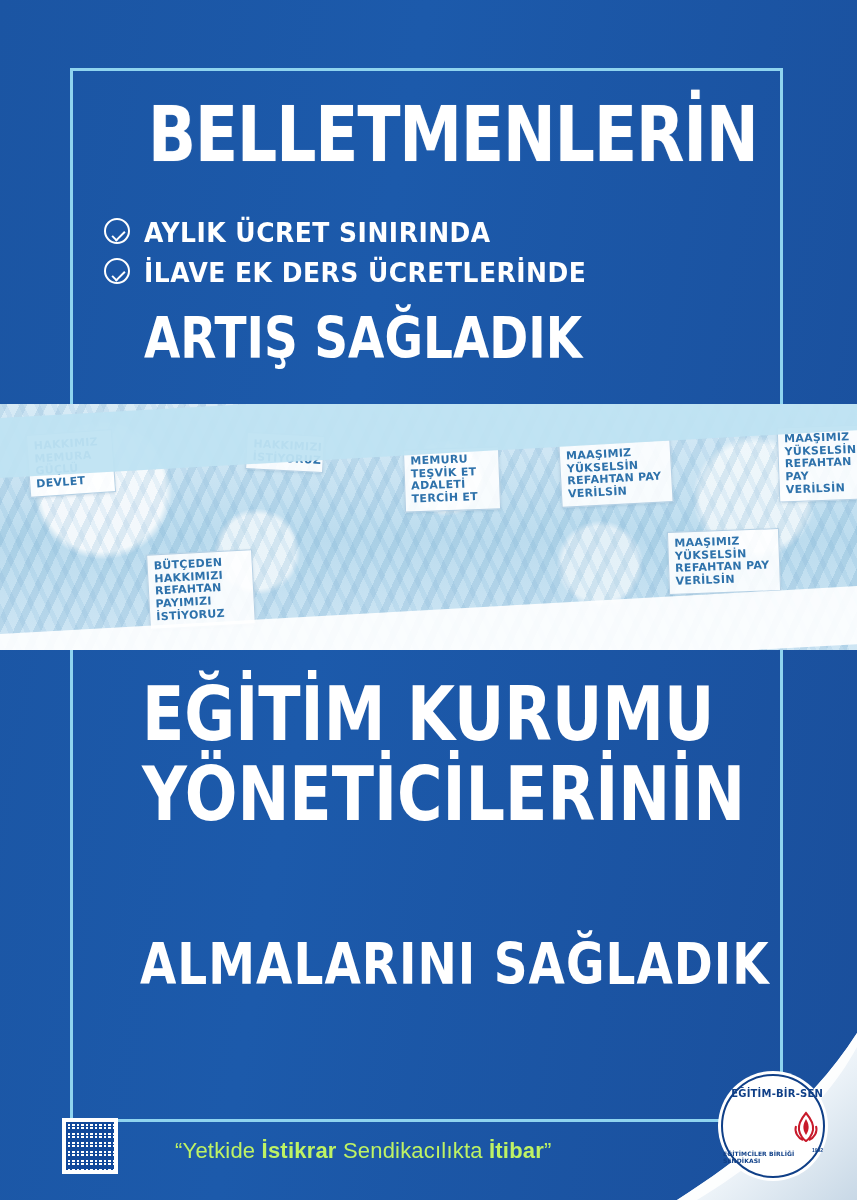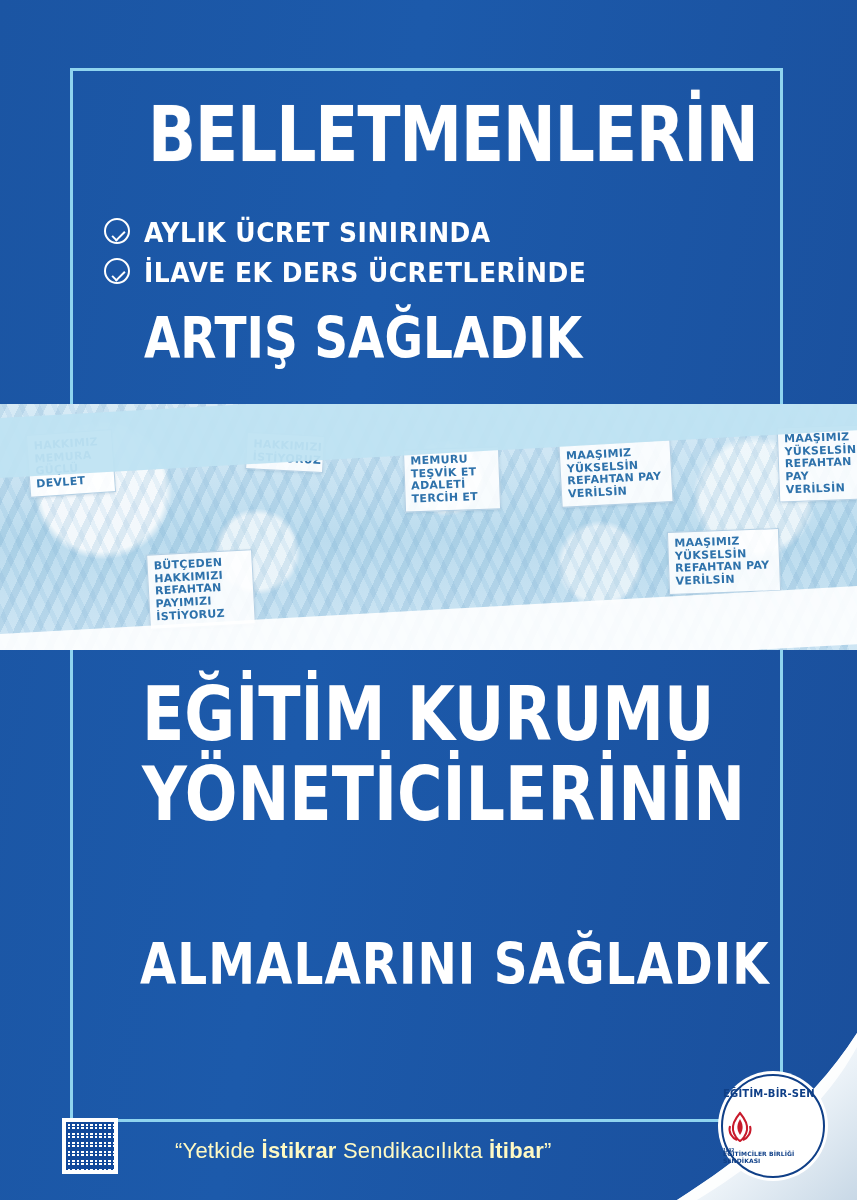--- a/index.html
+++ b/index.html
@@ -193,21 +193,21 @@
   .qr-grid{
     width:100%; height:100%;
     background-image:
       linear-gradient(90deg,#11489a 25%, transparent 25%, transparent 50%, #11489a 50%, #11489a 62%, transparent 62%),
       linear-gradient(0deg,#11489a 18%, transparent 18%, transparent 42%, #11489a 42%, #11489a 55%, transparent 55%, transparent 78%, #11489a 78%);
     background-size:9px 9px, 9px 9px;
   }
   .slogan{
     position:absolute;
     left:175px; bottom:36px;
-    color:#fef9c3;
+    color:#bef264;
     font-family:"Liberation Sans", sans-serif;
     font-size:22px;
     letter-spacing:.2px;
     white-space:nowrap;
   }
   .slogan b{ font-weight:bold; }
 
   
   .curl{
     position:absolute;
@@ -221,21 +221,21 @@
     position:absolute;
     right:32px; bottom:22px;
     width:104px; height:104px;
     z-index:12;
   }
   .logo-circle{
     width:104px;height:104px;border-radius:50%;
     background:#ffffff;
     border:2px solid #0f3f87;
     position:relative;
-    display:flex;flex-direction:column;align-items:flex-start;justify-content:center;
+    display:flex;flex-direction:column;align-items:flex-end;justify-content:center;
     box-shadow:0 0 0 3px #ffffff;
   }
   .logo-top{
     font-family:"DejaVu Sans", sans-serif;
     font-weight:bold;
     font-size:10px;
     color:#0f3f87;
     letter-spacing:.2px;
     position:absolute; top:12px;
   }

